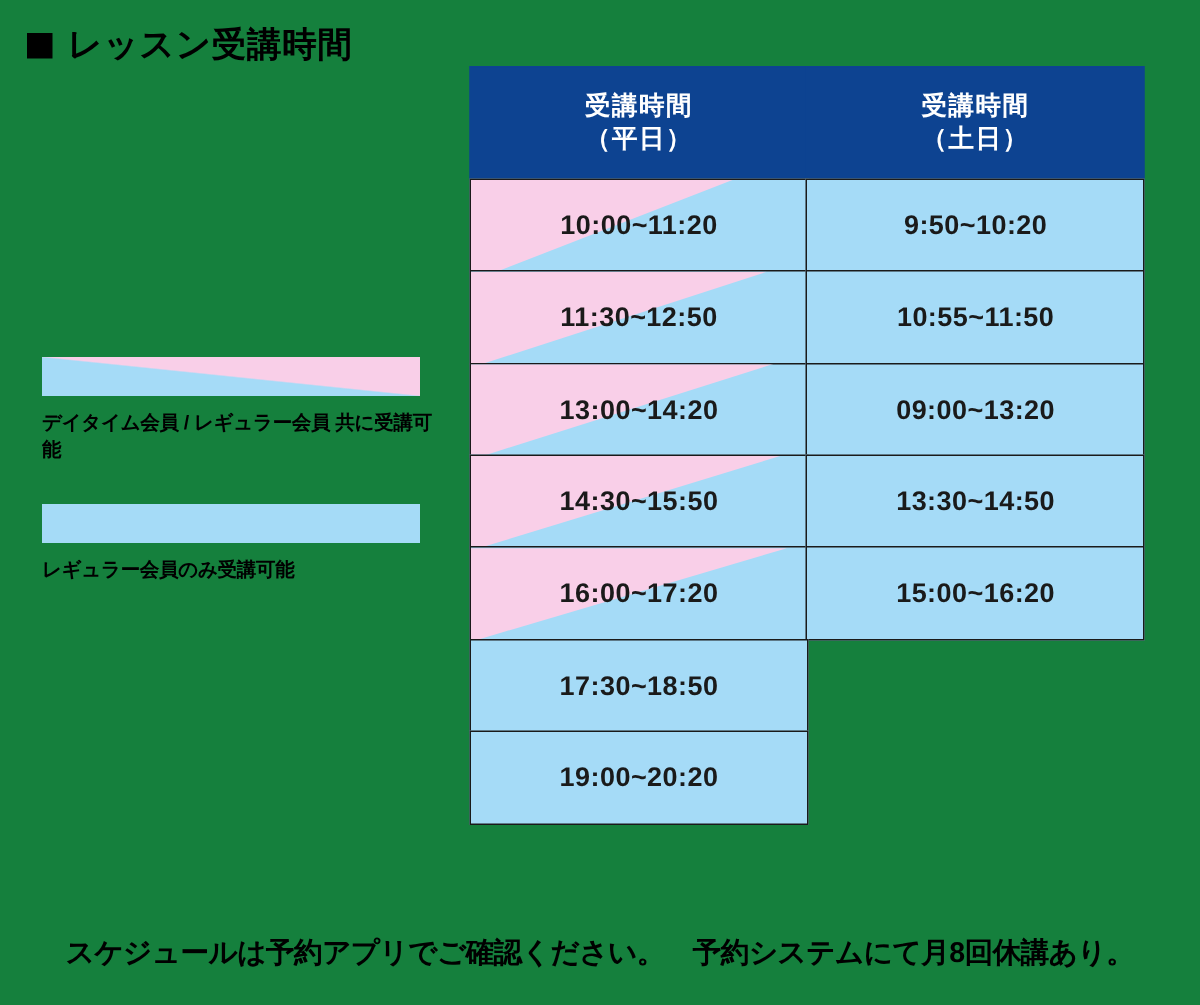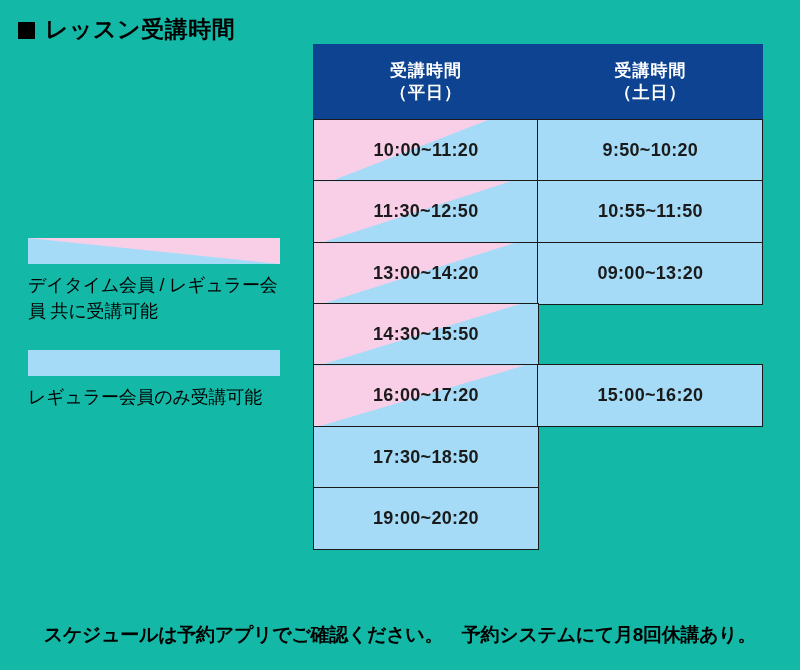--- a/index.html
+++ b/index.html
@@ -9,21 +9,21 @@
     height: 670px;
     background: #ffffff;
     font-family: "Liberation Sans", "DejaVu Sans", sans-serif;
     overflow: hidden;
   }
 
   .page {
     position: relative;
     width: 800px;
     height: 670px;
-    background: #14b8a6;
+    background: #15803d;
   }
 
   
   .title {
     position: absolute;
     left: 18px;
     top: 14px;
     display: flex;
     align-items: center;
     gap: 10px;
@@ -57,22 +57,22 @@
   }
   .legend-swatch.mixed {
     background:
       linear-gradient(to right top,
         #a5dbf7 0%, #a5dbf7 calc(50% - 0.5px),
         #f9cfe8 calc(50% + 0.5px), #f9cfe8 100%);
   }
   .legend-swatch.solid { background: #a5dbf7; }
   .legend-label {
     margin-top: 9px;
-    font-size: 18px;
-    font-weight: normal;
+    font-size: 13px;
+    font-weight: bold;
     color: #000000;
     line-height: 1.42;
     letter-spacing: -0.2px;
   }
 
   
   .schedule {
     position: absolute;
     left: 313px;
     top: 46px;
@@ -207,20 +207,23 @@
       </div>
       <div class="scell blue">
         <span class="cell-text">09:00~13:20</span>
       </div>
     </div>
 
     <div class="srow">
       <div class="scell split d4">
         <span class="cell-text">14:30~15:50</span>
       </div>
+      <div class="scell blue">
+        <span class="cell-text">13:30~14:50</span>
+      </div>
     </div>
 
     <div class="srow">
       <div class="scell split d5">
         <span class="cell-text">16:00~17:20</span>
       </div>
       <div class="scell blue">
         <span class="cell-text">15:00~16:20</span>
       </div>
     </div>

